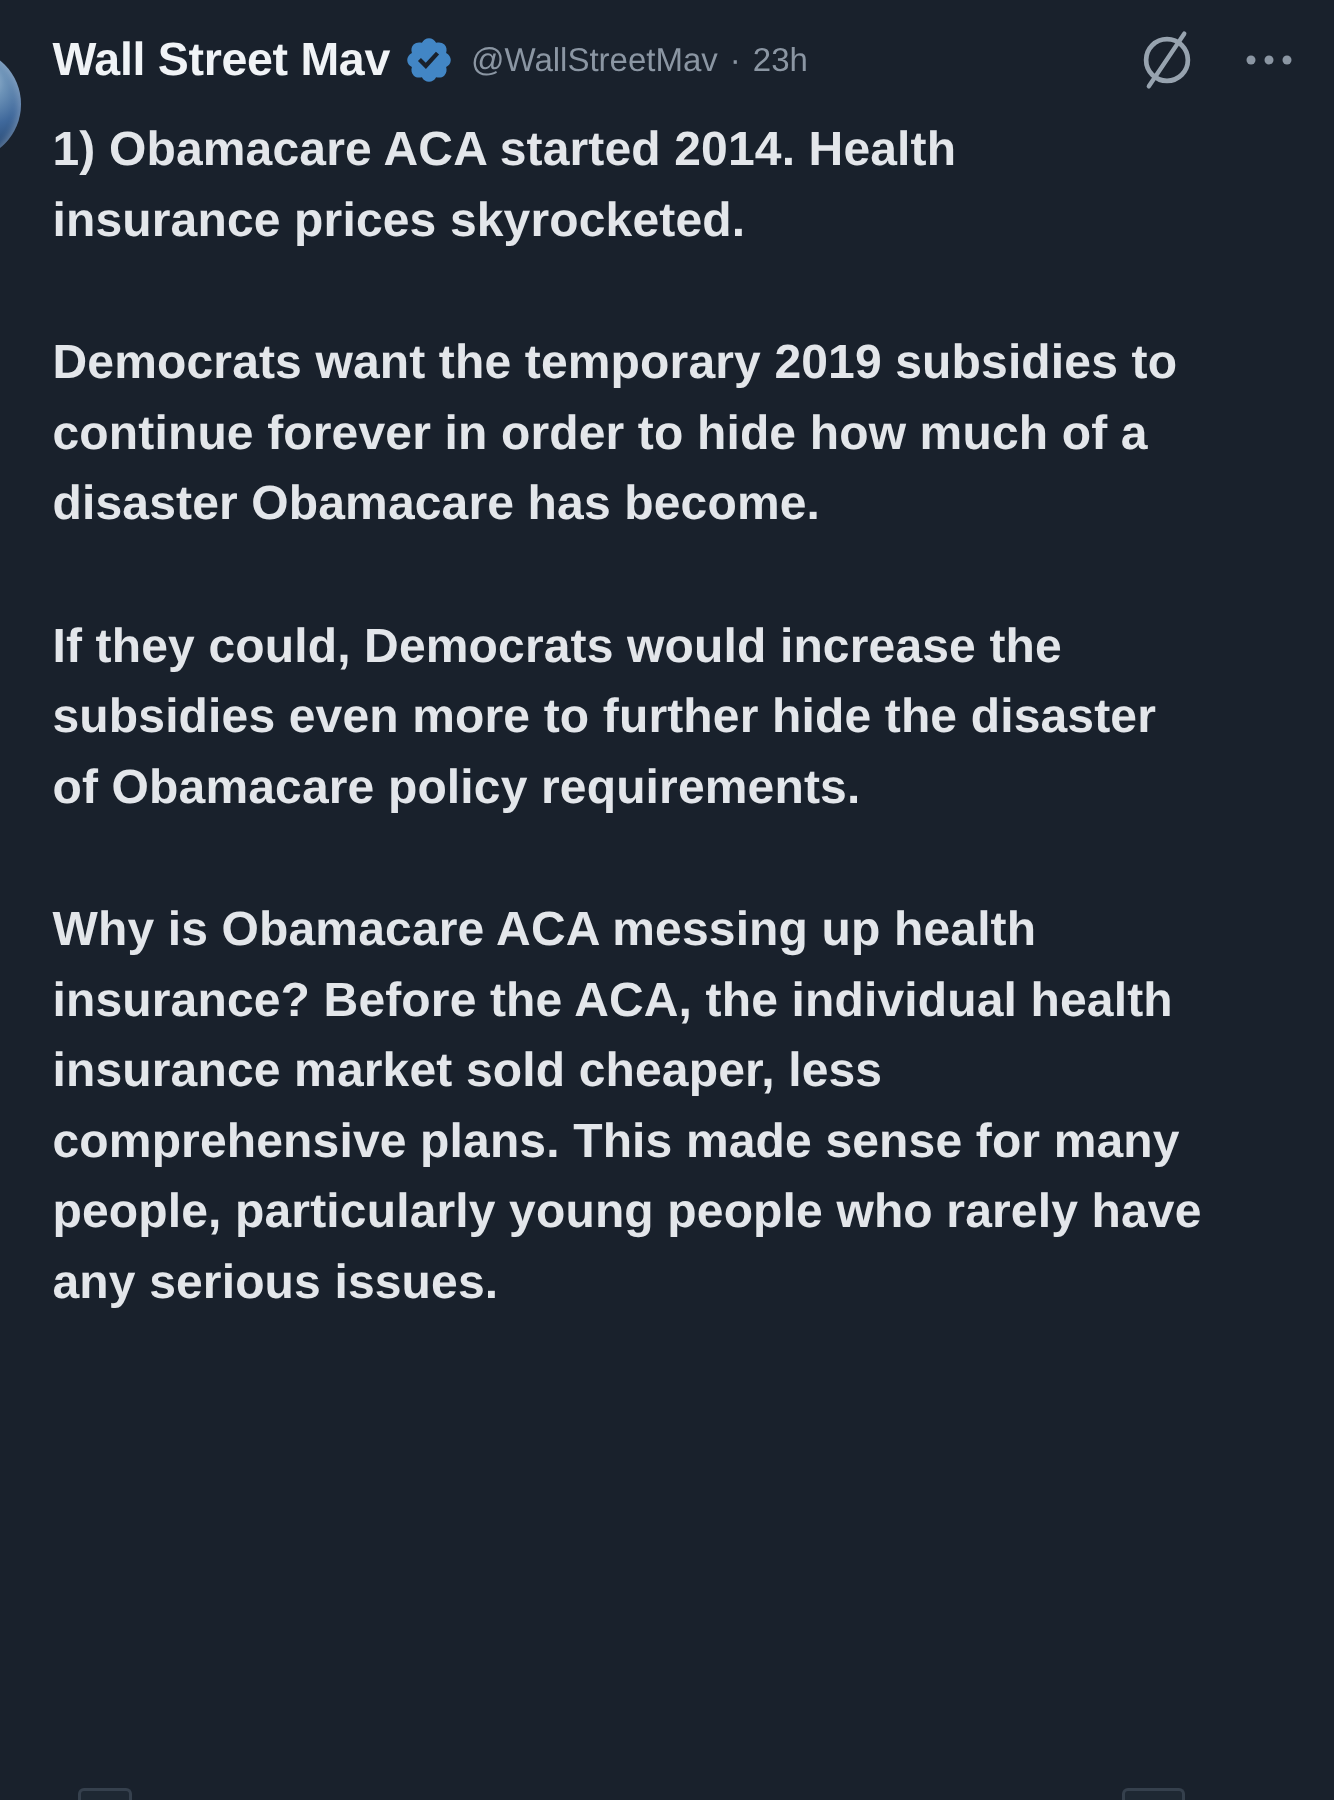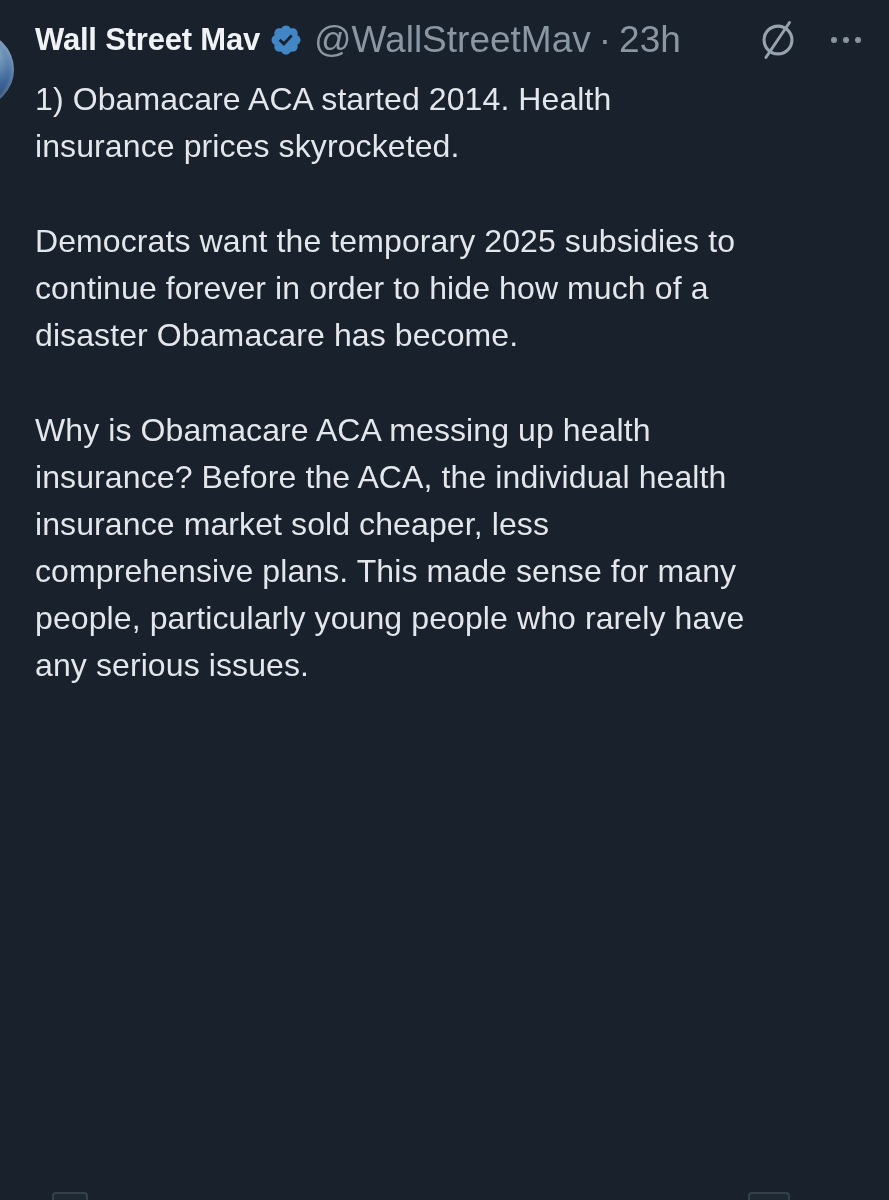--- a/index.html
+++ b/index.html
@@ -43,21 +43,21 @@
     letter-spacing:-.2px;
   }
   .verified-badge{
     width:34px;height:34px;
     margin-left:9px;
     flex:0 0 auto;
     display:block;
   }
   .meta{
     margin-left:11px;
-    font-size:37px;
+    font-size:22px;
     color:var(--text-secondary);
     display:flex;
     align-items:center;
   }
   .meta .sep{margin:0 8px;}
   .spacer{flex:1;}
   .grok-btn{
     width:42px;height:46px;
     display:flex;align-items:center;justify-content:center;
     flex:0 0 auto;
@@ -76,21 +76,21 @@
     width:6px;height:6px;border-radius:50%;
     background:var(--text-secondary);
     display:block;
   }
 
   .tweet-text{
     padding:13px 26px 0 35px;
     font-size:32px;
     line-height:47px;
     color:var(--text-primary);
-    font-weight:400;
+    font-weight:700;
     letter-spacing:.1px;
   }
   .tweet-text p{
     white-space:pre-line;
     margin:0 0 48px 0;
   }
   .tweet-text p:last-child{margin-bottom:0;margin-top:28px;}
 
   
   .cropped-el{
@@ -138,23 +138,26 @@
     <button class="more-btn" aria-label="More">
       <span class="dot"></span>
       <span class="dot"></span>
       <span class="dot"></span>
     </button>
   </div>
 
   <div class="tweet-text">
       <p>1) Obamacare ACA started 2014. Health
 insurance prices skyrocketed.</p>
-      <p>Democrats want the temporary 2025 subsidies to
+      <p>Democrats want the temporary 2019 subsidies to
 continue forever in order to hide how much of a
 disaster Obamacare has become.</p>
+      <p>If they could, Democrats would increase the
+subsidies even more to further hide the disaster
+of Obamacare policy requirements.</p>
       <p>Why is Obamacare ACA messing up health
 insurance? Before the ACA, the individual health
 insurance market sold cheaper, less
 comprehensive plans. This made sense for many
 people, particularly young people who rarely have
 any serious issues.</p>
     </div>
 
   <div class="cropped-el left"></div>
   <div class="cropped-el right"></div>

